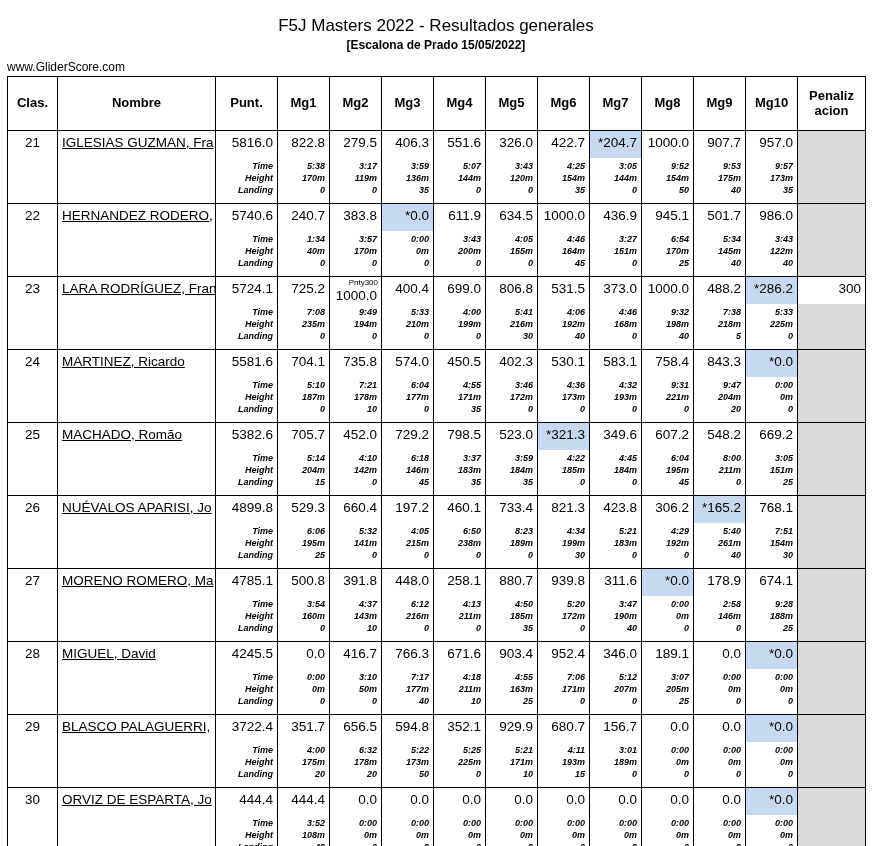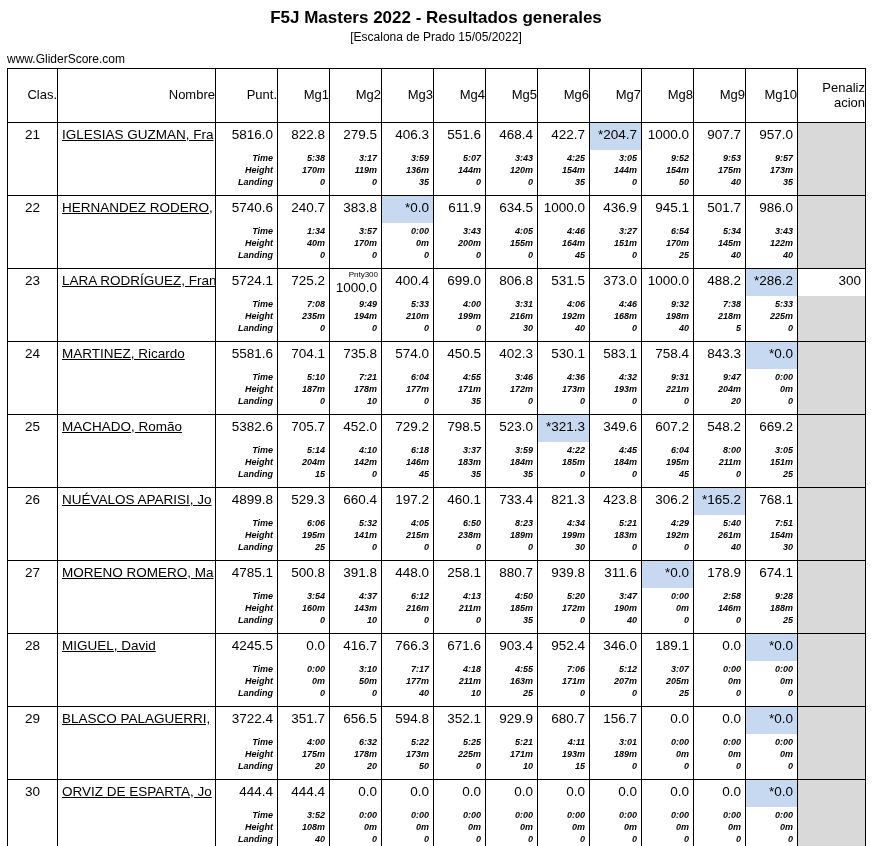--- a/index.html
+++ b/index.html
@@ -1,22 +1,22 @@
 <!DOCTYPE html>
 <html style="--hl: #c6d9f1; --gray: #d9d9d9;"><head>
 <meta charset="utf-8">
 <style>
   html,body{margin:0;padding:0;background:#ffffff;}
   body{width:872px;height:846px;font-family:"Liberation Sans","DejaVu Sans",sans-serif;color:#000;position:relative;}
-  .title{font-size:17px;font-weight:bold;text-align:center;padding-top:8px;}
-  .subtitle{font-size:12px;text-align:center;margin-top:2px;}
+  .title{font-size:17px;font-weight:normal;text-align:center;padding-top:16px;}
+  .subtitle{font-size:12px;text-align:center;margin-top:2px;font-weight:bold;}
   .website{font-size:12px;margin:8px 0 2px 7px;}
   table{border-collapse:collapse;table-layout:fixed;margin-left:7px;width:858px;}
   th,td{border:1px solid #000;padding:0;overflow:hidden;}
-  th{height:53px;font-size:13px;font-weight:normal;text-align:right;vertical-align:middle;line-height:1.15;}
+  th{height:53px;font-size:13px;font-weight:bold;text-align:center;vertical-align:middle;line-height:1.15;}
   tbody td{height:72px;position:relative;vertical-align:top;background:#fff;}
   .clasv{position:absolute;top:4px;left:0;right:0;text-align:center;font-size:13.5px;}
   .namev{position:absolute;top:4px;left:4px;font-size:13.5px;white-space:nowrap;text-decoration:underline;}
   .score{position:absolute;top:4px;right:4px;font-size:13.5px;z-index:2;}
   .score.shift{top:11px;}
   .pnty{position:absolute;top:1px;right:3px;font-size:8px;z-index:2;}
   .sub{position:absolute;right:4px;font-size:9px;font-style:italic;font-weight:bold;z-index:2;}
   .sub.t{top:30px;}
   .sub.h{top:42px;}
   .sub.l{top:54px;}
@@ -98,21 +98,21 @@
           <div class="sub h">136m</div>
           <div class="sub l">35</div>
         </td>
         <td>
           <div class="score">551.6</div>
           <div class="sub t">5:07</div>
           <div class="sub h">144m</div>
           <div class="sub l">0</div>
         </td>
         <td>
-          <div class="score">468.4</div>
+          <div class="score">326.0</div>
           <div class="sub t">3:43</div>
           <div class="sub h">120m</div>
           <div class="sub l">0</div>
         </td>
         <td>
           <div class="score">422.7</div>
           <div class="sub t">4:25</div>
           <div class="sub h">154m</div>
           <div class="sub l">35</div>
         </td>
@@ -256,21 +256,21 @@
           <div class="sub l">0</div>
         </td>
         <td>
           <div class="score">699.0</div>
           <div class="sub t">4:00</div>
           <div class="sub h">199m</div>
           <div class="sub l">0</div>
         </td>
         <td>
           <div class="score">806.8</div>
-          <div class="sub t">3:31</div>
+          <div class="sub t">5:41</div>
           <div class="sub h">216m</div>
           <div class="sub l">30</div>
         </td>
         <td>
           <div class="score">531.5</div>
           <div class="sub t">4:06</div>
           <div class="sub h">192m</div>
           <div class="sub l">40</div>
         </td>
         <td>

